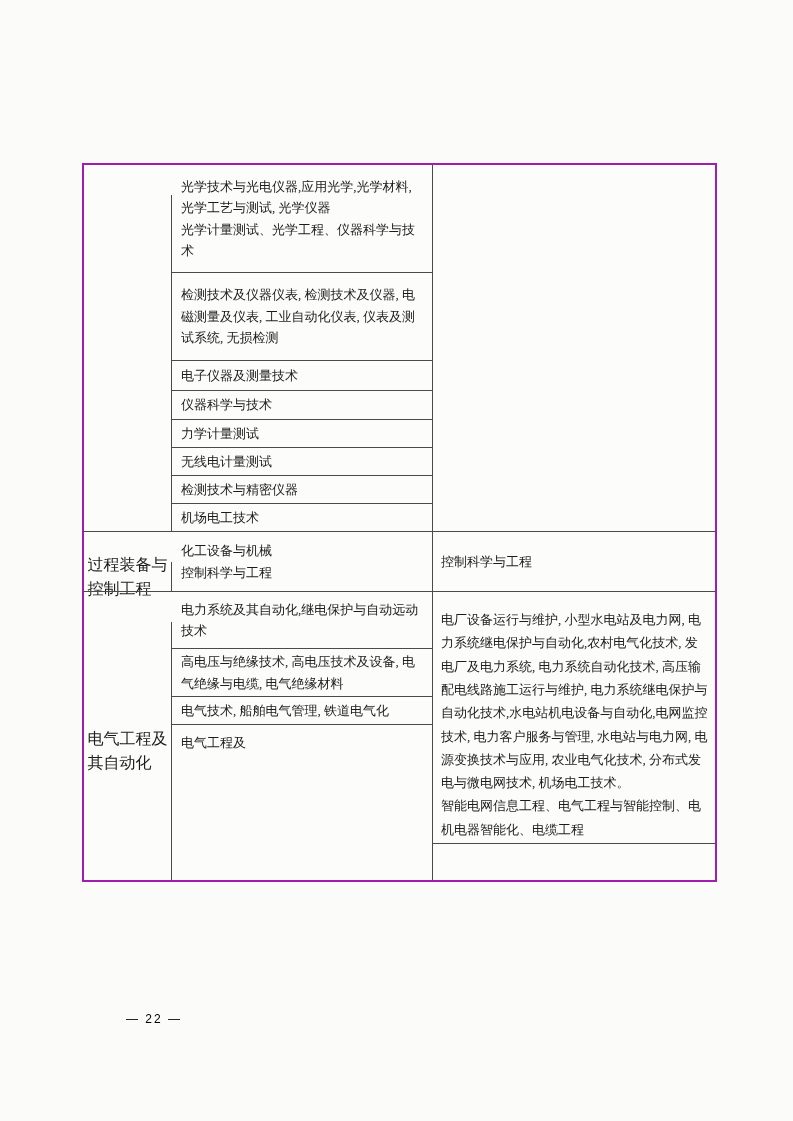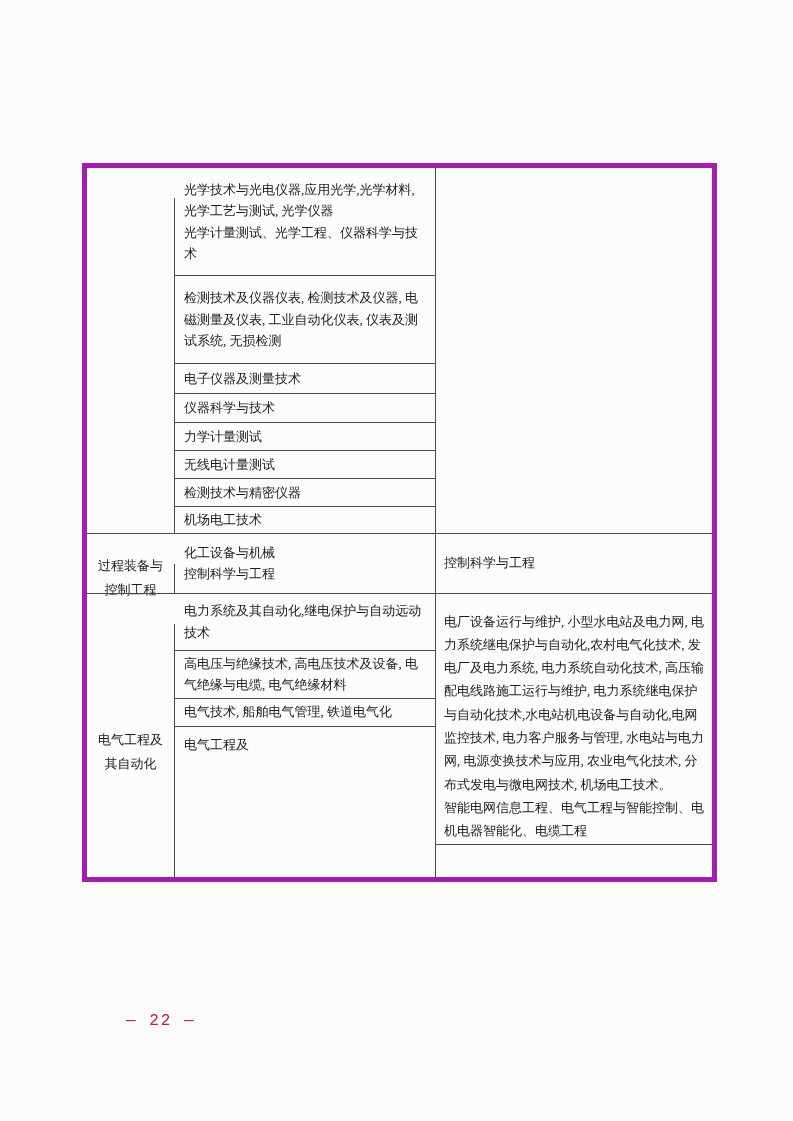--- a/index.html
+++ b/index.html
@@ -7,50 +7,50 @@
     width:793px;height:1121px;overflow:hidden;
     background:#fbfbf9;
     font-family:"Liberation Serif","DejaVu Serif",serif;
     color:#1c1c1c;
     position:relative;
   }
   .page{position:absolute;inset:0;}
   
   .doc-table{
     position:absolute;left:82px;top:163px;width:635px;height:719px;
-    border:5px solid #a21caf;
+    border:2px solid #a21caf;
     box-sizing:border-box;
     display:flex;flex-direction:column;
     background:#fcfcfa;
   }
   .sect{display:flex;flex-direction:row;box-sizing:border-box;}
   .sect + .sect{border-top:1px solid #4a4a4a;}
   .cell,.mrow,.rcell{box-sizing:border-box;}
   .col-left{width:88px;flex:none;border-right:1px solid #4a4a4a;
     display:flex;align-items:center;justify-content:center;
-    text-align:center;white-space:pre-line;
-    font-size:13px;line-height:24px;margin-top:30px;}
+    white-space:pre-line;
+    font-size:16px;line-height:24px;margin-top:30px;}
   .col-mid{width:260px;flex:none;border-right:1px solid #4a4a4a;
     display:flex;flex-direction:column;}
   .col-right{flex:1;display:flex;flex-direction:column;}
   .mrow{display:flex;align-items:center;
     padding:2px 6px 2px 9px;
     font-size:13px;line-height:21.5px;
     white-space:pre-line;}
   .mrow + .mrow{border-top:1px solid #4a4a4a;}
   .rcell{padding:2px 6px 2px 8px;font-size:13px;line-height:21.5px;white-space:pre-line;}
   .rcell.v-center{display:flex;align-items:center;}
   .rcell.top{line-height:23.3px;padding-top:16px;}
   .rcell + .rcell{border-top:1px solid #4a4a4a;}
   .grow{flex:1;}
   
   .pagenum{
     position:absolute;left:126px;top:1012px;
-    font-size:16px;letter-spacing:2px;color:#be185d;
-    font-family:Liberation Mono, monospace;
+    font-size:12px;letter-spacing:2px;color:#000000;
+    font-family:Liberation Sans, sans-serif;
   }
 </style>
 </head>
 <body>
 
 <div class="page">
 
   <div class="doc-table">
 
     <div class="sect" style="height:399px">

